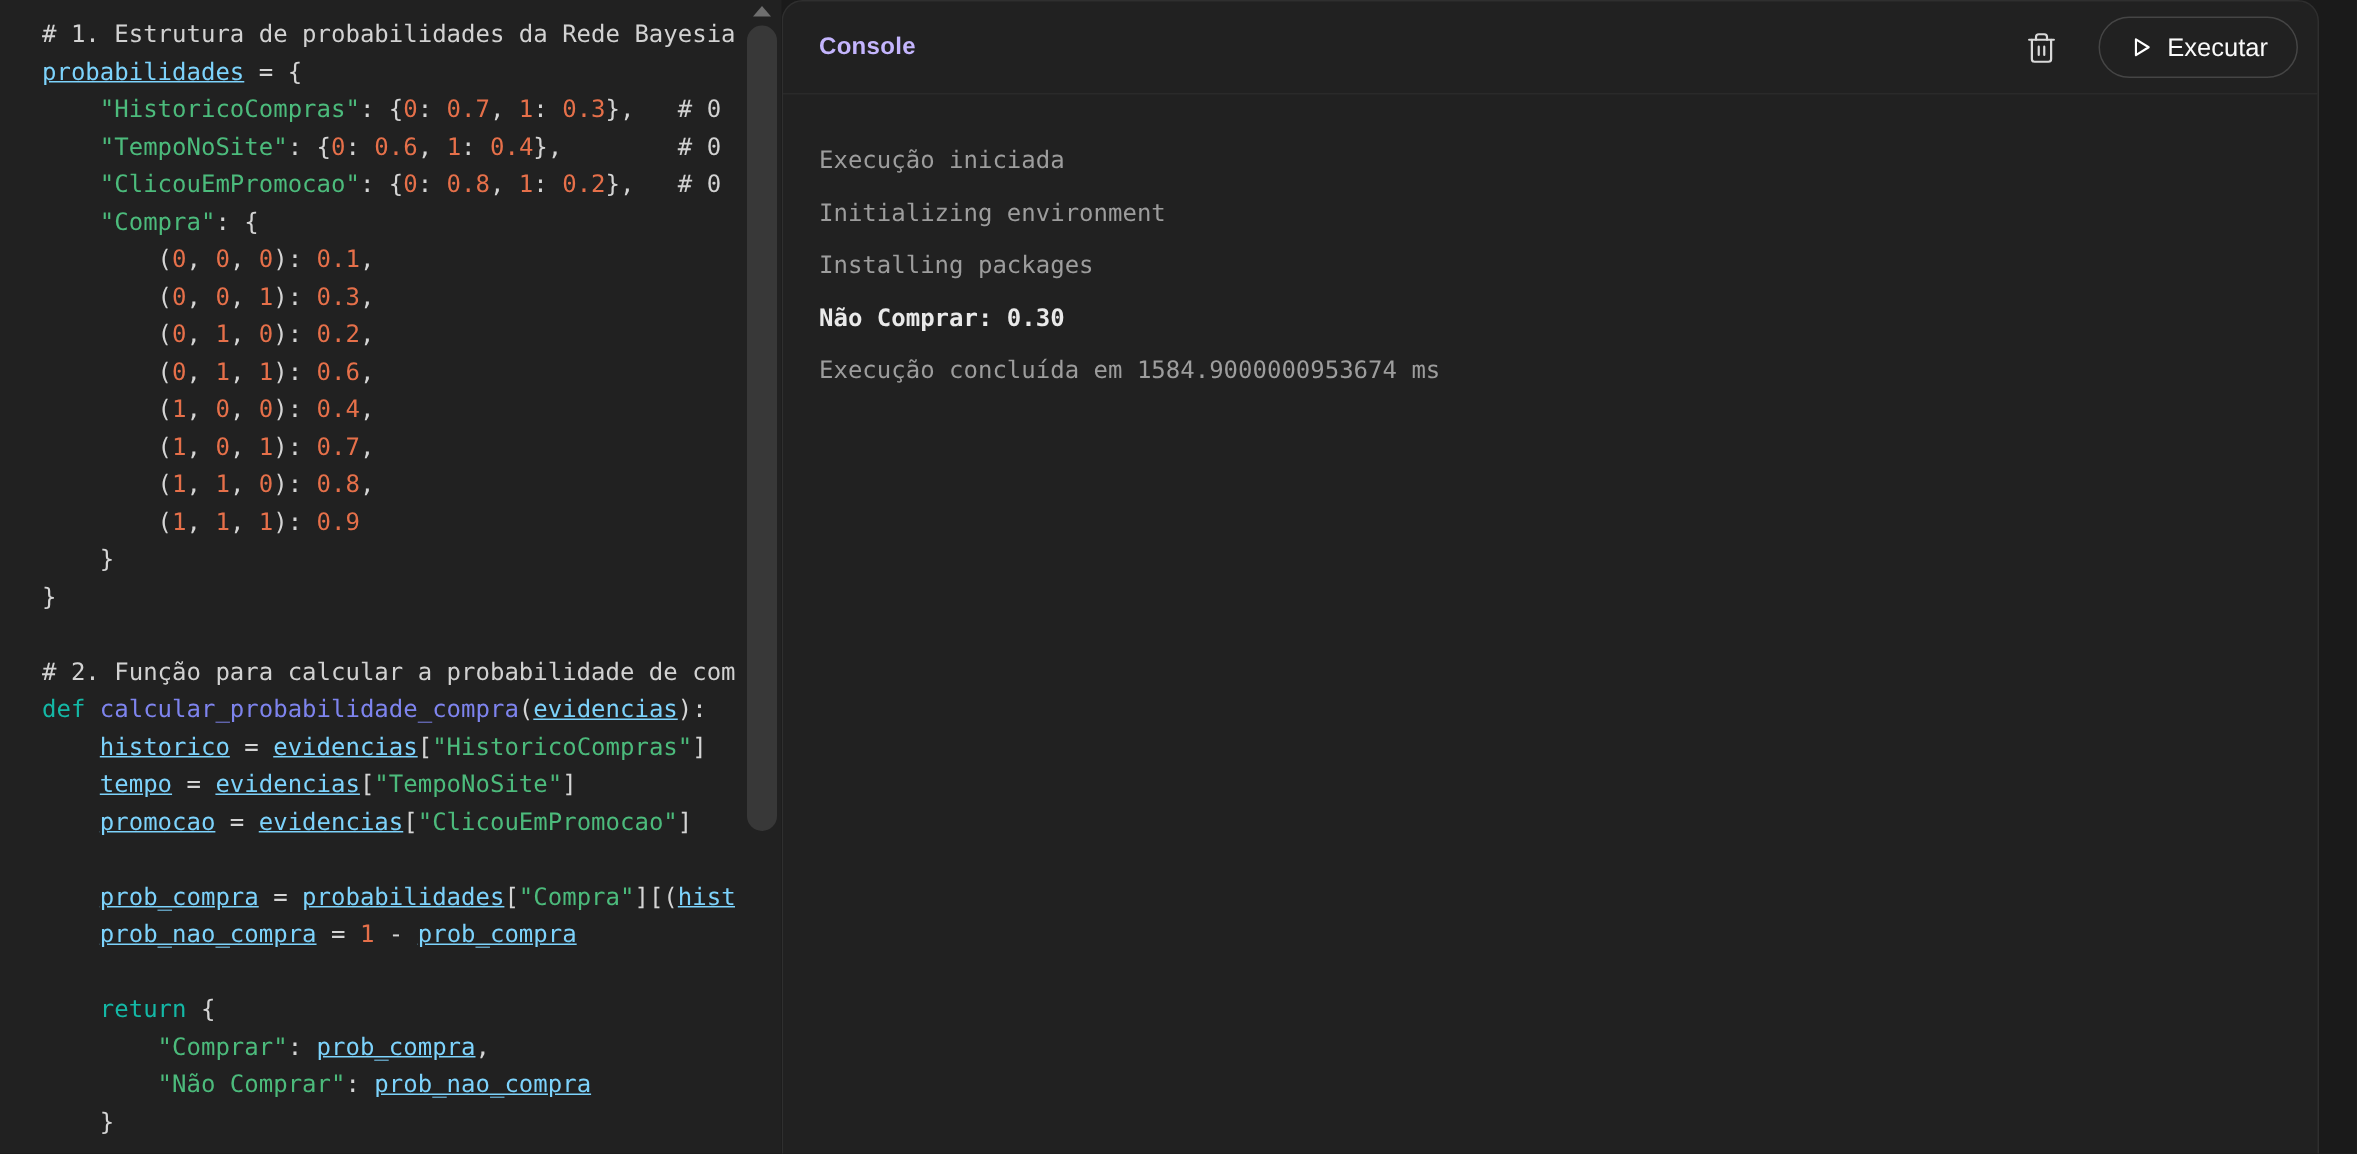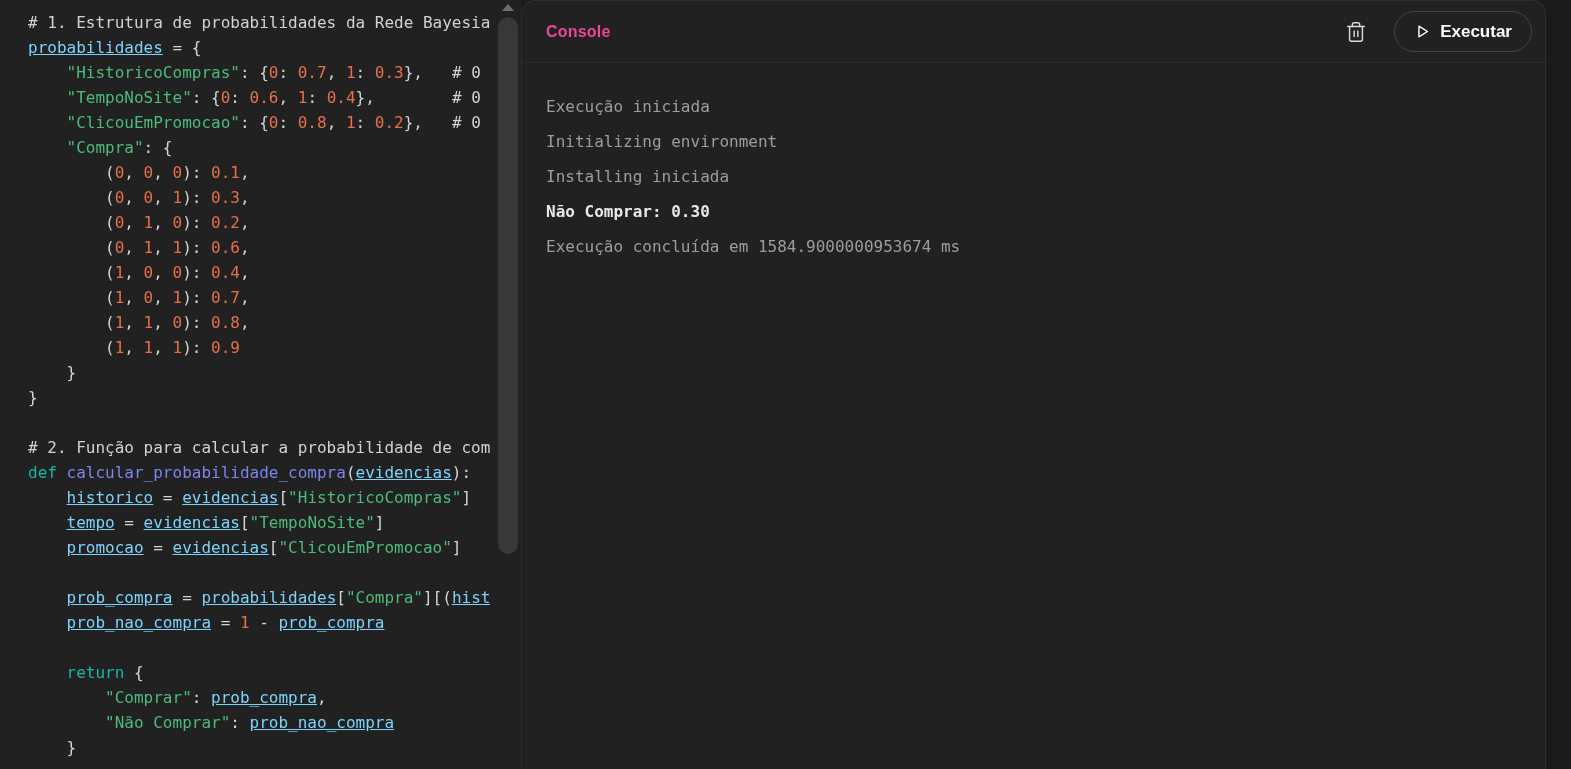--- a/index.html
+++ b/index.html
@@ -46,33 +46,33 @@
     border:1px solid #2f2f2f;border-bottom:none;
     border-radius:14px 14px 0 0;
   }
   .console-header{
     height:62px;box-sizing:border-box;
     display:flex;align-items:center;justify-content:space-between;
     padding:0 13px 0 24px;
     border-bottom:1px solid #2a2a2a;
   }
   .console-title{
-    font-size:16px;font-weight:700;color:#ec4899;letter-spacing:.2px;
+    font-size:16px;font-weight:700;color:#c4b5fd;letter-spacing:.2px;
   }
   .header-actions{display:flex;align-items:center;gap:23px;}
   .icon-btn{
     background:none;border:none;padding:0;margin:0;cursor:pointer;
     width:30px;height:30px;display:flex;align-items:center;justify-content:center;
   }
   .run-btn{
     display:flex;align-items:center;gap:9px;
     height:41px;padding:0 19px;box-sizing:border-box;
     background:transparent;border:1px solid #454545;border-radius:22px;
     color:#fafafa;font-family:"Liberation Sans",sans-serif;
-    font-size:17px;font-weight:700;cursor:pointer;
+    font-size:17px;font-weight:400;cursor:pointer;
   }
   .console-body{
     padding:26px 24px 0 24px;
     font-family:"DejaVu Sans Mono", monospace;
     font-size:16px;line-height:35px;
   }
   .console-line{height:35px;white-space:pre;}
   .console-line.status{color:#9d9d9d;}
   .console-line.stdout{color:#e9e9e9;font-weight:700;}
 </style>
@@ -108,17 +108,17 @@
             <path d="M7 4.5 L19 12 L7 19.5 Z"></path>
           </svg>
         </span>
         <span>Executar</span>
       </button>
     </div>
   </div>
   <div class="console-body" id="console-lines">
       <div class="console-line status">Execução iniciada</div>
       <div class="console-line status">Initializing environment</div>
-      <div class="console-line status">Installing iniciada</div>
+      <div class="console-line status">Installing packages</div>
       <div class="console-line stdout">Não Comprar: 0.30</div>
       <div class="console-line status">Execução concluída em 1584.9000000953674 ms</div>
     </div>
 </div>
 
 </body></html>

